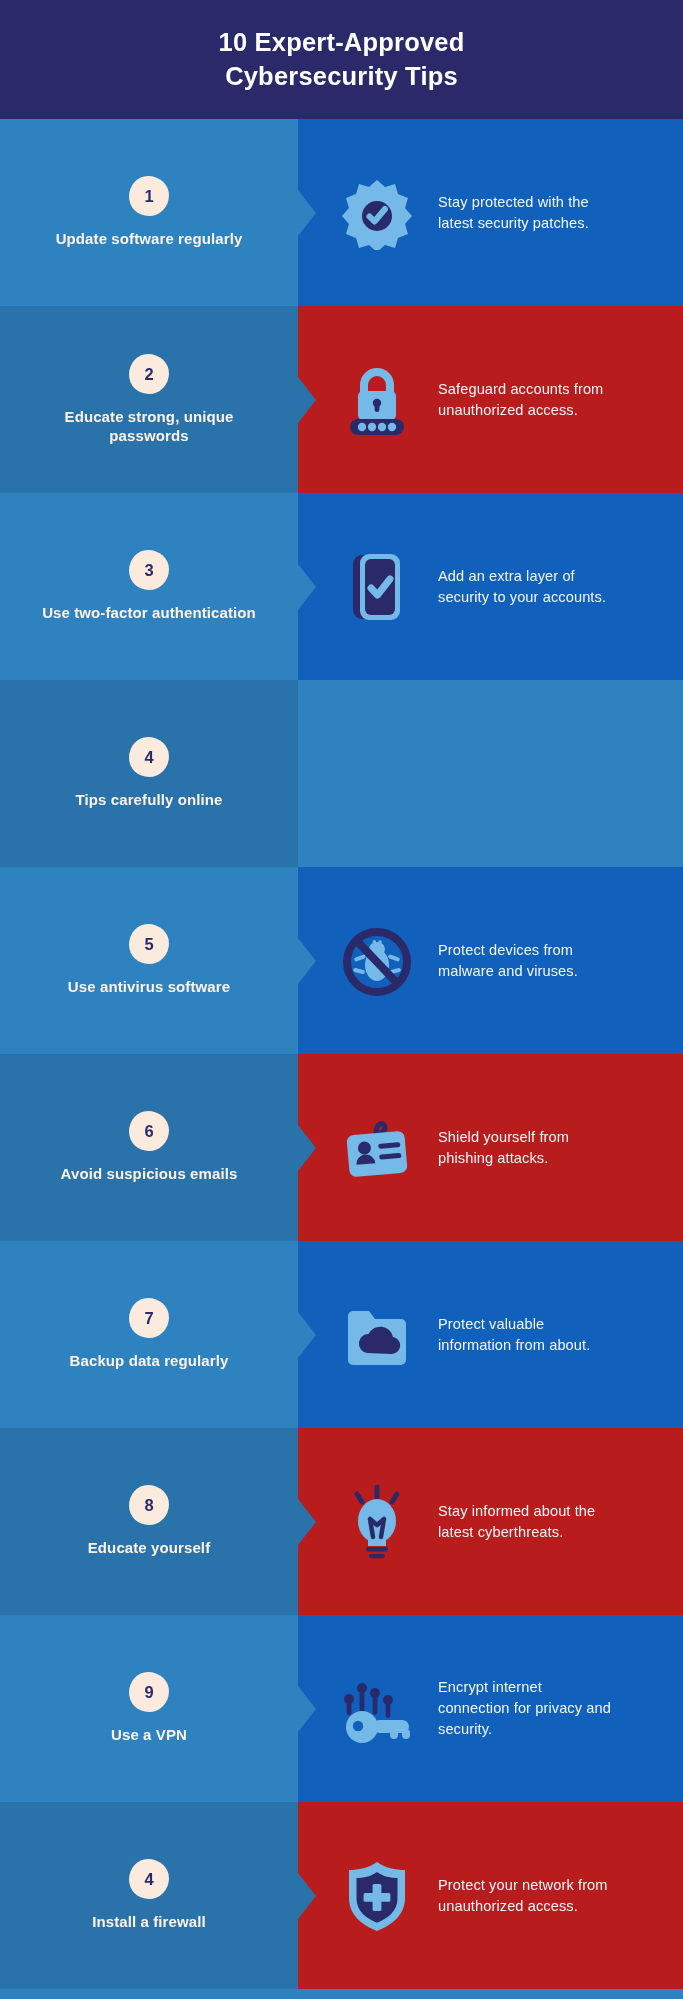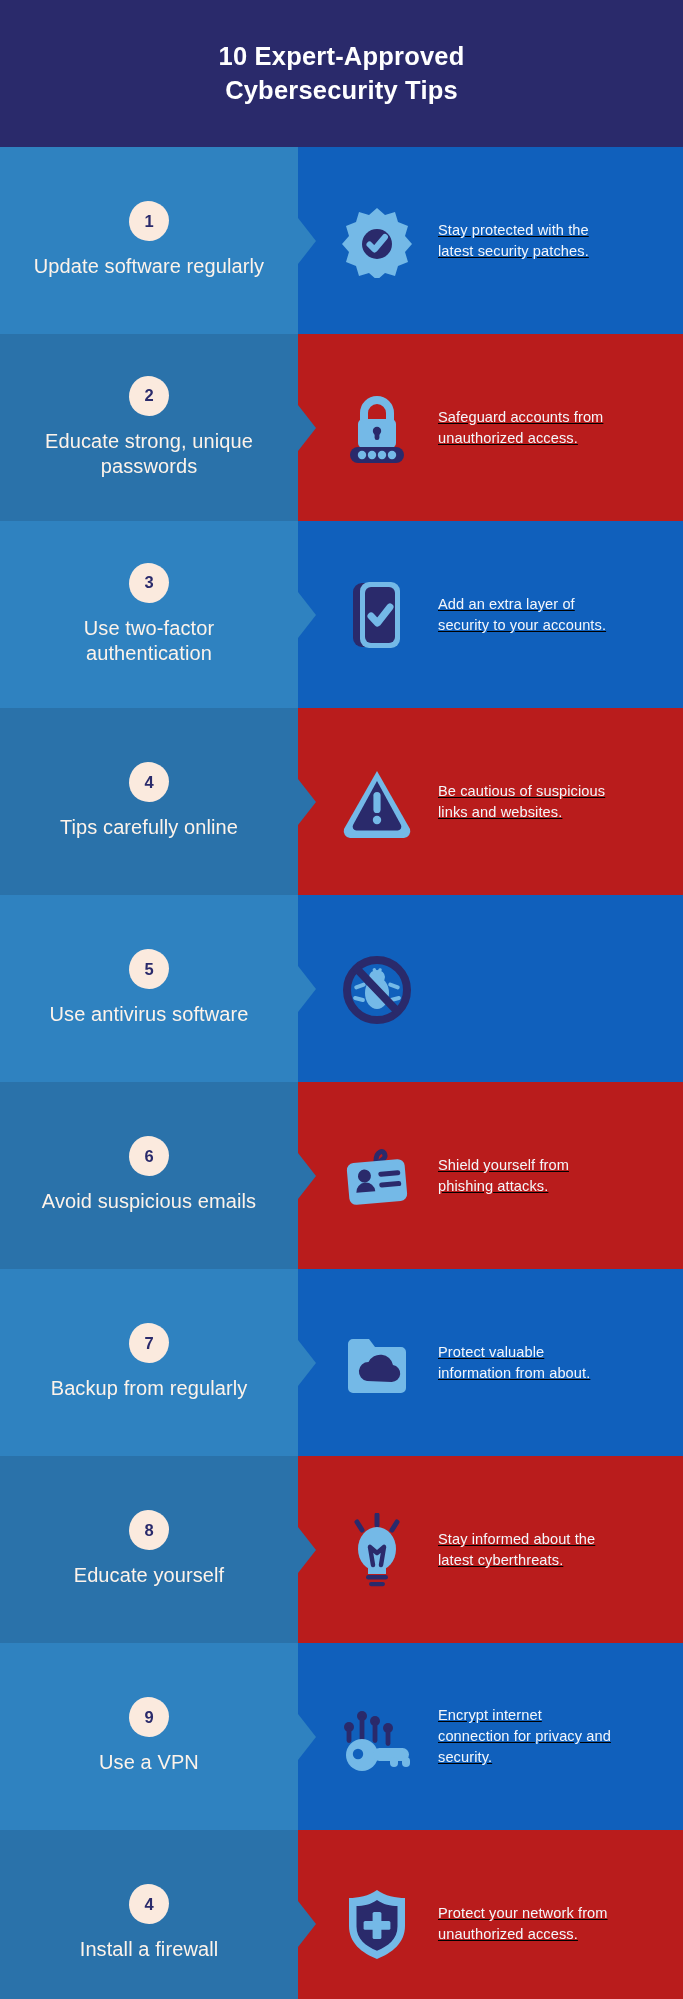--- a/index.html
+++ b/index.html
@@ -15,21 +15,21 @@
   #infographic {
     position: relative;
     width: 683px;
     height: 1999px;
     overflow: hidden;
     background: #2f82c0;
   }
 
   
   .header {
-    height: 147px;
+    height: 119px;
     background: #2a2a6b;
     display: flex;
     align-items: center;
     justify-content: center;
     text-align: center;
     box-sizing: border-box;
     padding: 0 40px;
   }
   .header-title {
     color: #ffffff;
@@ -83,37 +83,36 @@
   }
   .badge-num {
     color: #2a2a6b;
     font-size: 16.5px;
     font-weight: bold;
     line-height: 1;
     letter-spacing: -0.3px;
   }
   .tip-title {
     color: #fdf3ea;
-    font-size: 20px;
-    font-weight: normal;
+    font-size: 15px;
+    font-weight: bold;
     line-height: 1.27;
     letter-spacing: 0.1px;
     max-width: 250px;
   }
 
   
   .right-panel {
     position: relative;
     width: 385px;
     flex: 0 0 385px;
     display: flex;
     align-items: center;
     box-sizing: border-box;
     padding-left: 40px;
-    text-decoration: underline;
   }
   .row-odd  .right-panel { background: #1060bc; }
   .row-even .right-panel { background: #b91c1c; }
 
   
   .chevron {
     position: absolute;
     left: 0;
     top: 50%;
     transform: translateY(-50%);
@@ -230,36 +229,20 @@
           </div>
       <div class="tip-desc">Add an extra layer of security to your accounts.</div>
     </div>
   </div>
       <div class="tip-row row-even">
     <div class="left-panel">
       <div class="badge">
         <span class="badge-num">4</span>
       </div>
       <div class="tip-title">Tips carefully online</div>
-    </div>
-    <div class="right-panel">
-      <div class="chevron">
-            <svg width="18" height="46" viewBox="0 0 18 46" aria-hidden="true">
-            <path d="M0 0 L18 23 L0 46 Z" fill="#2a72aa"></path>
-          </svg>
-          </div>
-      <div class="icon-slot">
-    <svg width="74" height="74" viewBox="0 0 74 74" aria-hidden="true">
-      <path d="M37 6 L70 64 a7 7 0 0 1 -6 9 H10 a7 7 0 0 1 -6 -9 Z" fill="#74b9e7"></path>
-      <path d="M37 16 L61 60 a4 4 0 0 1 -3.4 5.6 H16.4 A4 4 0 0 1 13 60 Z" fill="#2a2a6b"></path>
-      <rect x="33.4" y="27" width="7.2" height="21" rx="3.6" fill="#74b9e7"></rect>
-      <circle cx="37" cy="55" r="4.2" fill="#74b9e7"></circle>
-    </svg>
-          </div>
-      <div class="tip-desc">Be cautious of suspicious links and websites.</div>
     </div>
   </div>
       <div class="tip-row row-odd">
     <div class="left-panel">
       <div class="badge">
         <span class="badge-num">5</span>
       </div>
       <div class="tip-title">Use antivirus software</div>
     </div>
     <div class="right-panel">
@@ -277,20 +260,21 @@
         <rect x="37.5" y="16" width="3.4" height="9" rx="1.7" transform="rotate(22 39 20)"></rect>
         <rect x="14" y="32" width="12" height="4" rx="2" transform="rotate(-20 20 34)"></rect>
         <rect x="48" y="32" width="12" height="4" rx="2" transform="rotate(20 54 34)"></rect>
         <rect x="13" y="45" width="12" height="4" rx="2" transform="rotate(14 19 47)"></rect>
         <rect x="49" y="45" width="12" height="4" rx="2" transform="rotate(-14 55 47)"></rect>
       </g>
       <circle cx="37" cy="38" r="30" fill="none" stroke="#2a2a6b" stroke-width="8"></circle>
       <line x1="17" y1="17" x2="57" y2="59" stroke="#2a2a6b" stroke-width="8" stroke-linecap="round"></line>
     </svg>
           </div>
+      <div class="tip-desc">Protect devices from malware and viruses.</div>
     </div>
   </div>
       <div class="tip-row row-even">
     <div class="left-panel">
       <div class="badge">
         <span class="badge-num">6</span>
       </div>
       <div class="tip-title">Avoid suspicious emails</div>
     </div>
     <div class="right-panel">
@@ -312,21 +296,21 @@
     </svg>
           </div>
       <div class="tip-desc">Shield yourself from phishing attacks.</div>
     </div>
   </div>
       <div class="tip-row row-odd">
     <div class="left-panel">
       <div class="badge">
         <span class="badge-num">7</span>
       </div>
-      <div class="tip-title">Backup from regularly</div>
+      <div class="tip-title">Backup data regularly</div>
     </div>
     <div class="right-panel">
       <div class="chevron">
             <svg width="18" height="46" viewBox="0 0 18 46" aria-hidden="true">
             <path d="M0 0 L18 23 L0 46 Z" fill="#2f82c0"></path>
           </svg>
           </div>
       <div class="icon-slot">
     <svg width="74" height="74" viewBox="0 0 74 74" aria-hidden="true">
       <path d="M8 18 a5 5 0 0 1 5 -5 h16 l6 8 h26 a5 5 0 0 1 5 5 v36 a5 5 0 0 1 -5 5 H13 a5 5 0 0 1 -5 -5 Z" fill="#74b9e7"></path>

